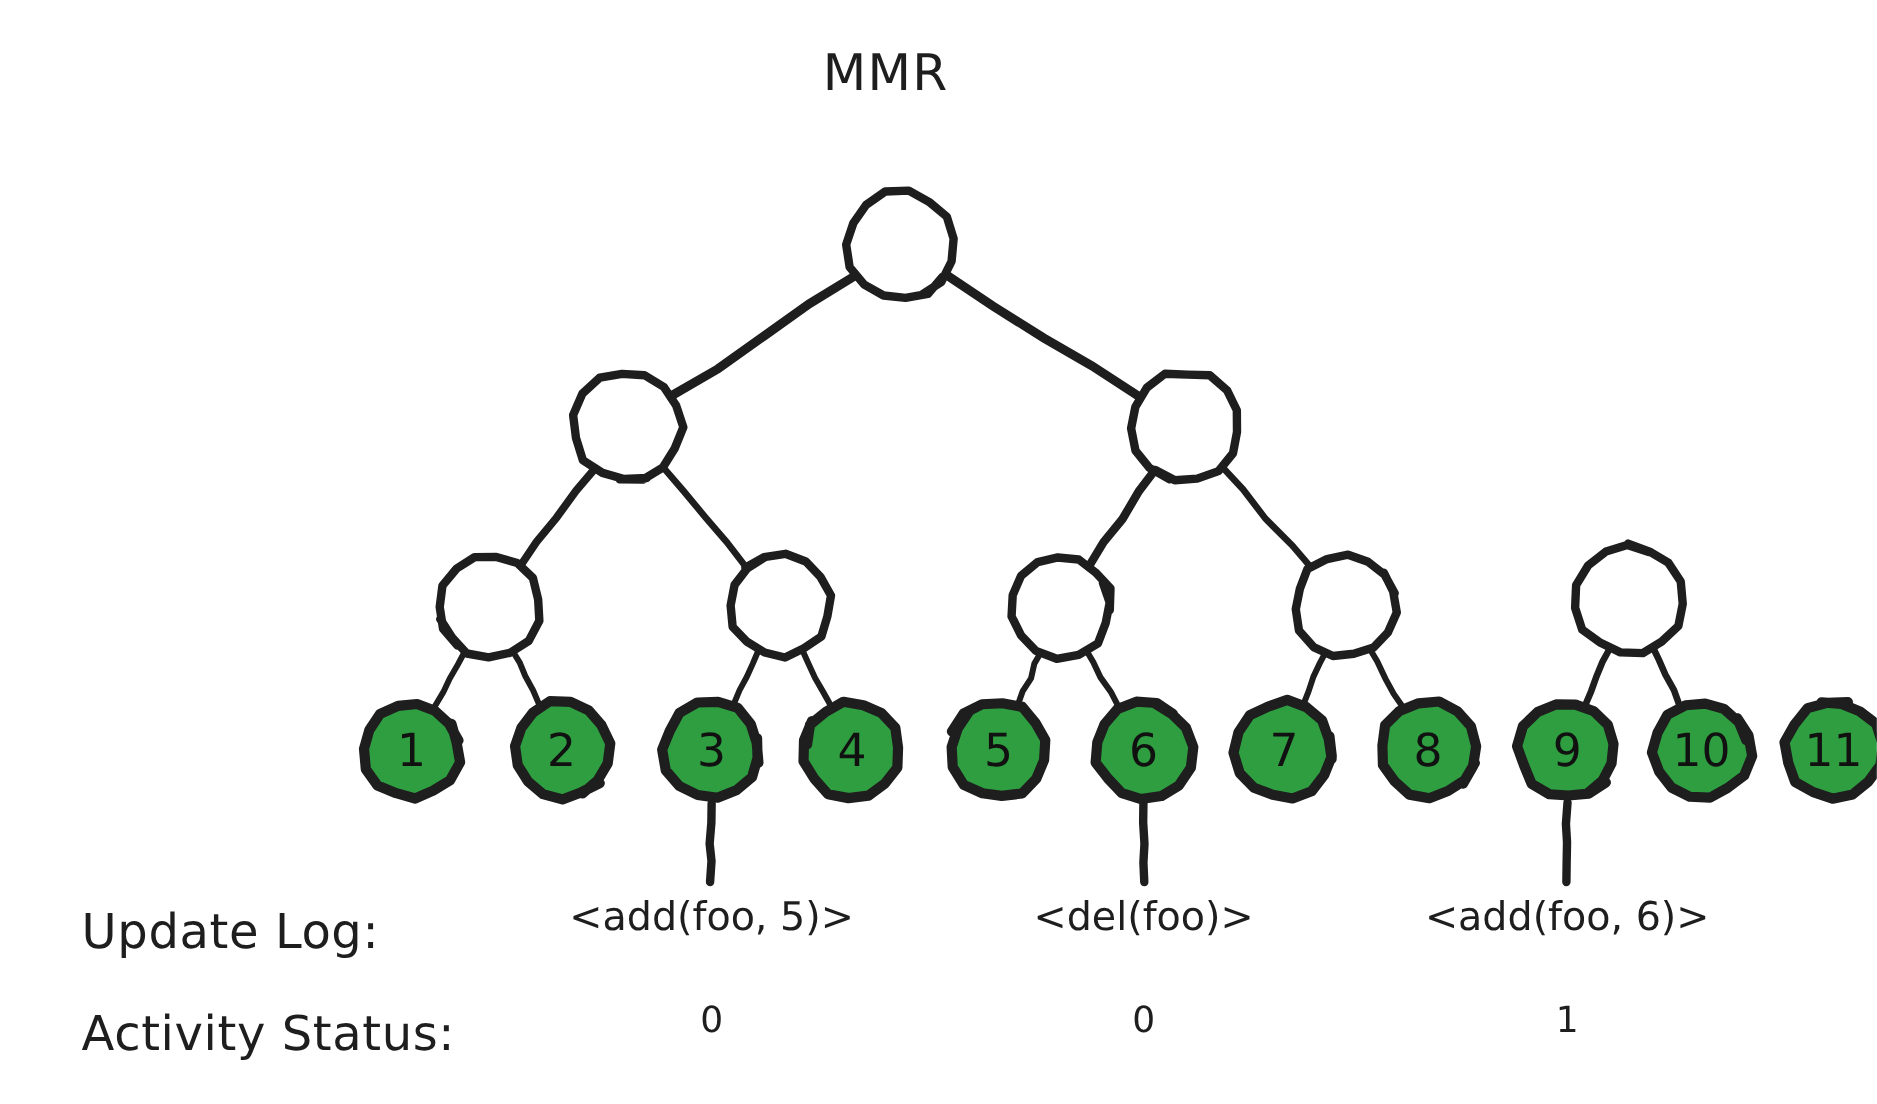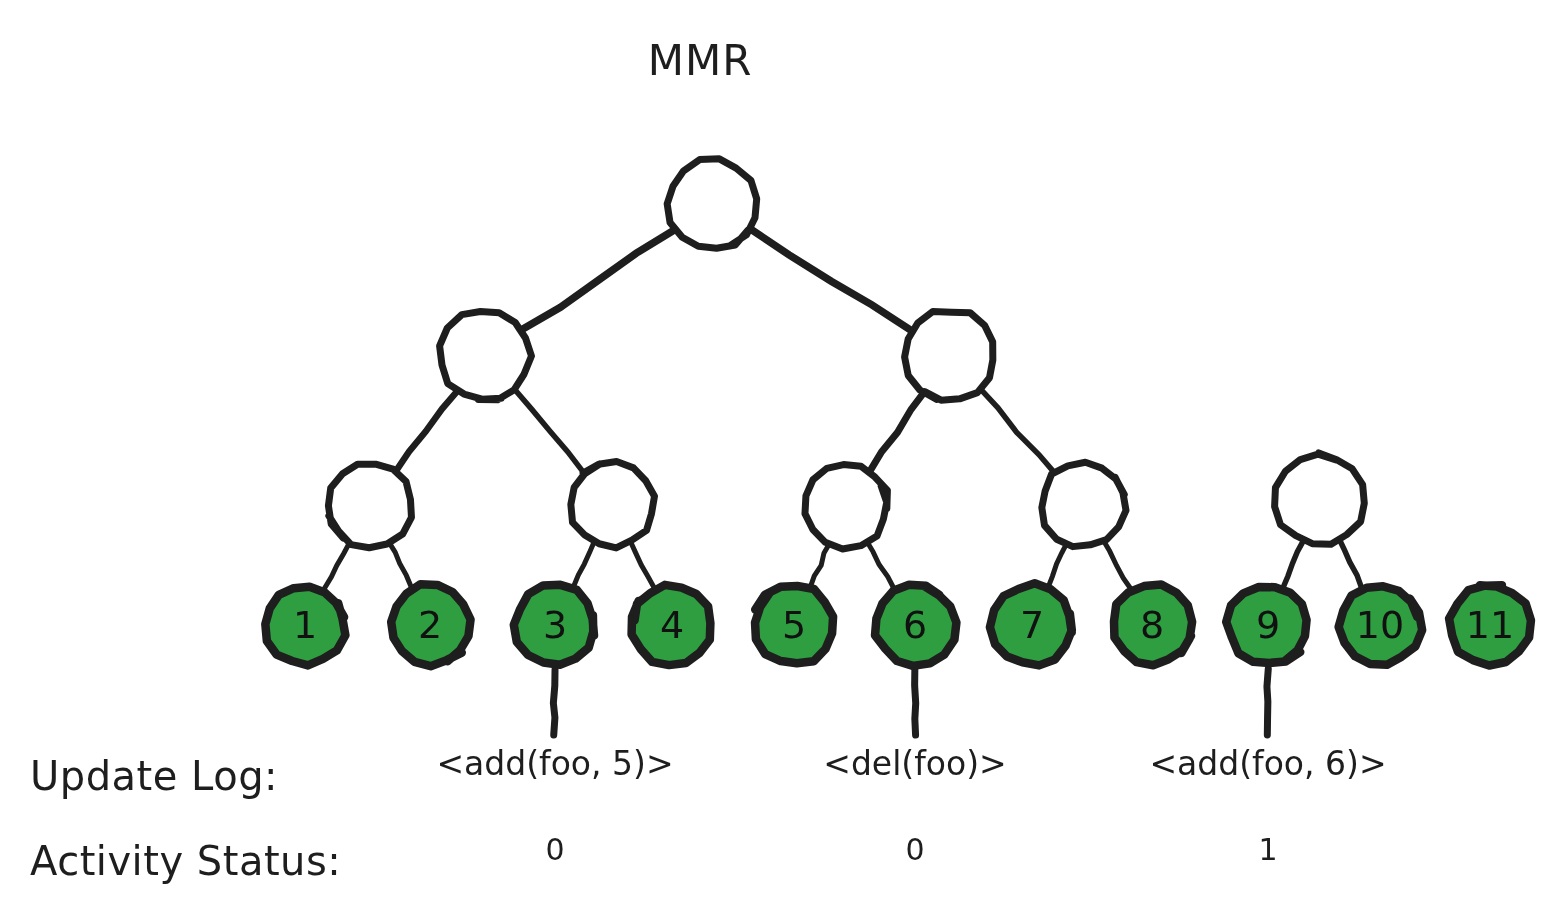--- a/index.html
+++ b/index.html
@@ -12,20 +12,21 @@
     height: 920px;
     position: relative;
     overflow: hidden;
     font-family: "DejaVu Sans", sans-serif;
   }
   #stage {
     position: absolute;
     inset: 0;
     width: 1468px;
     height: 920px;
+    margin-left: 38px;
   }
   svg#diagram {
     position: absolute;
     left: 0;
     top: 0;
     width: 1564px;
     height: 920px;
   }
   .hand {
     font-family: "DejaVu Sans", sans-serif;

